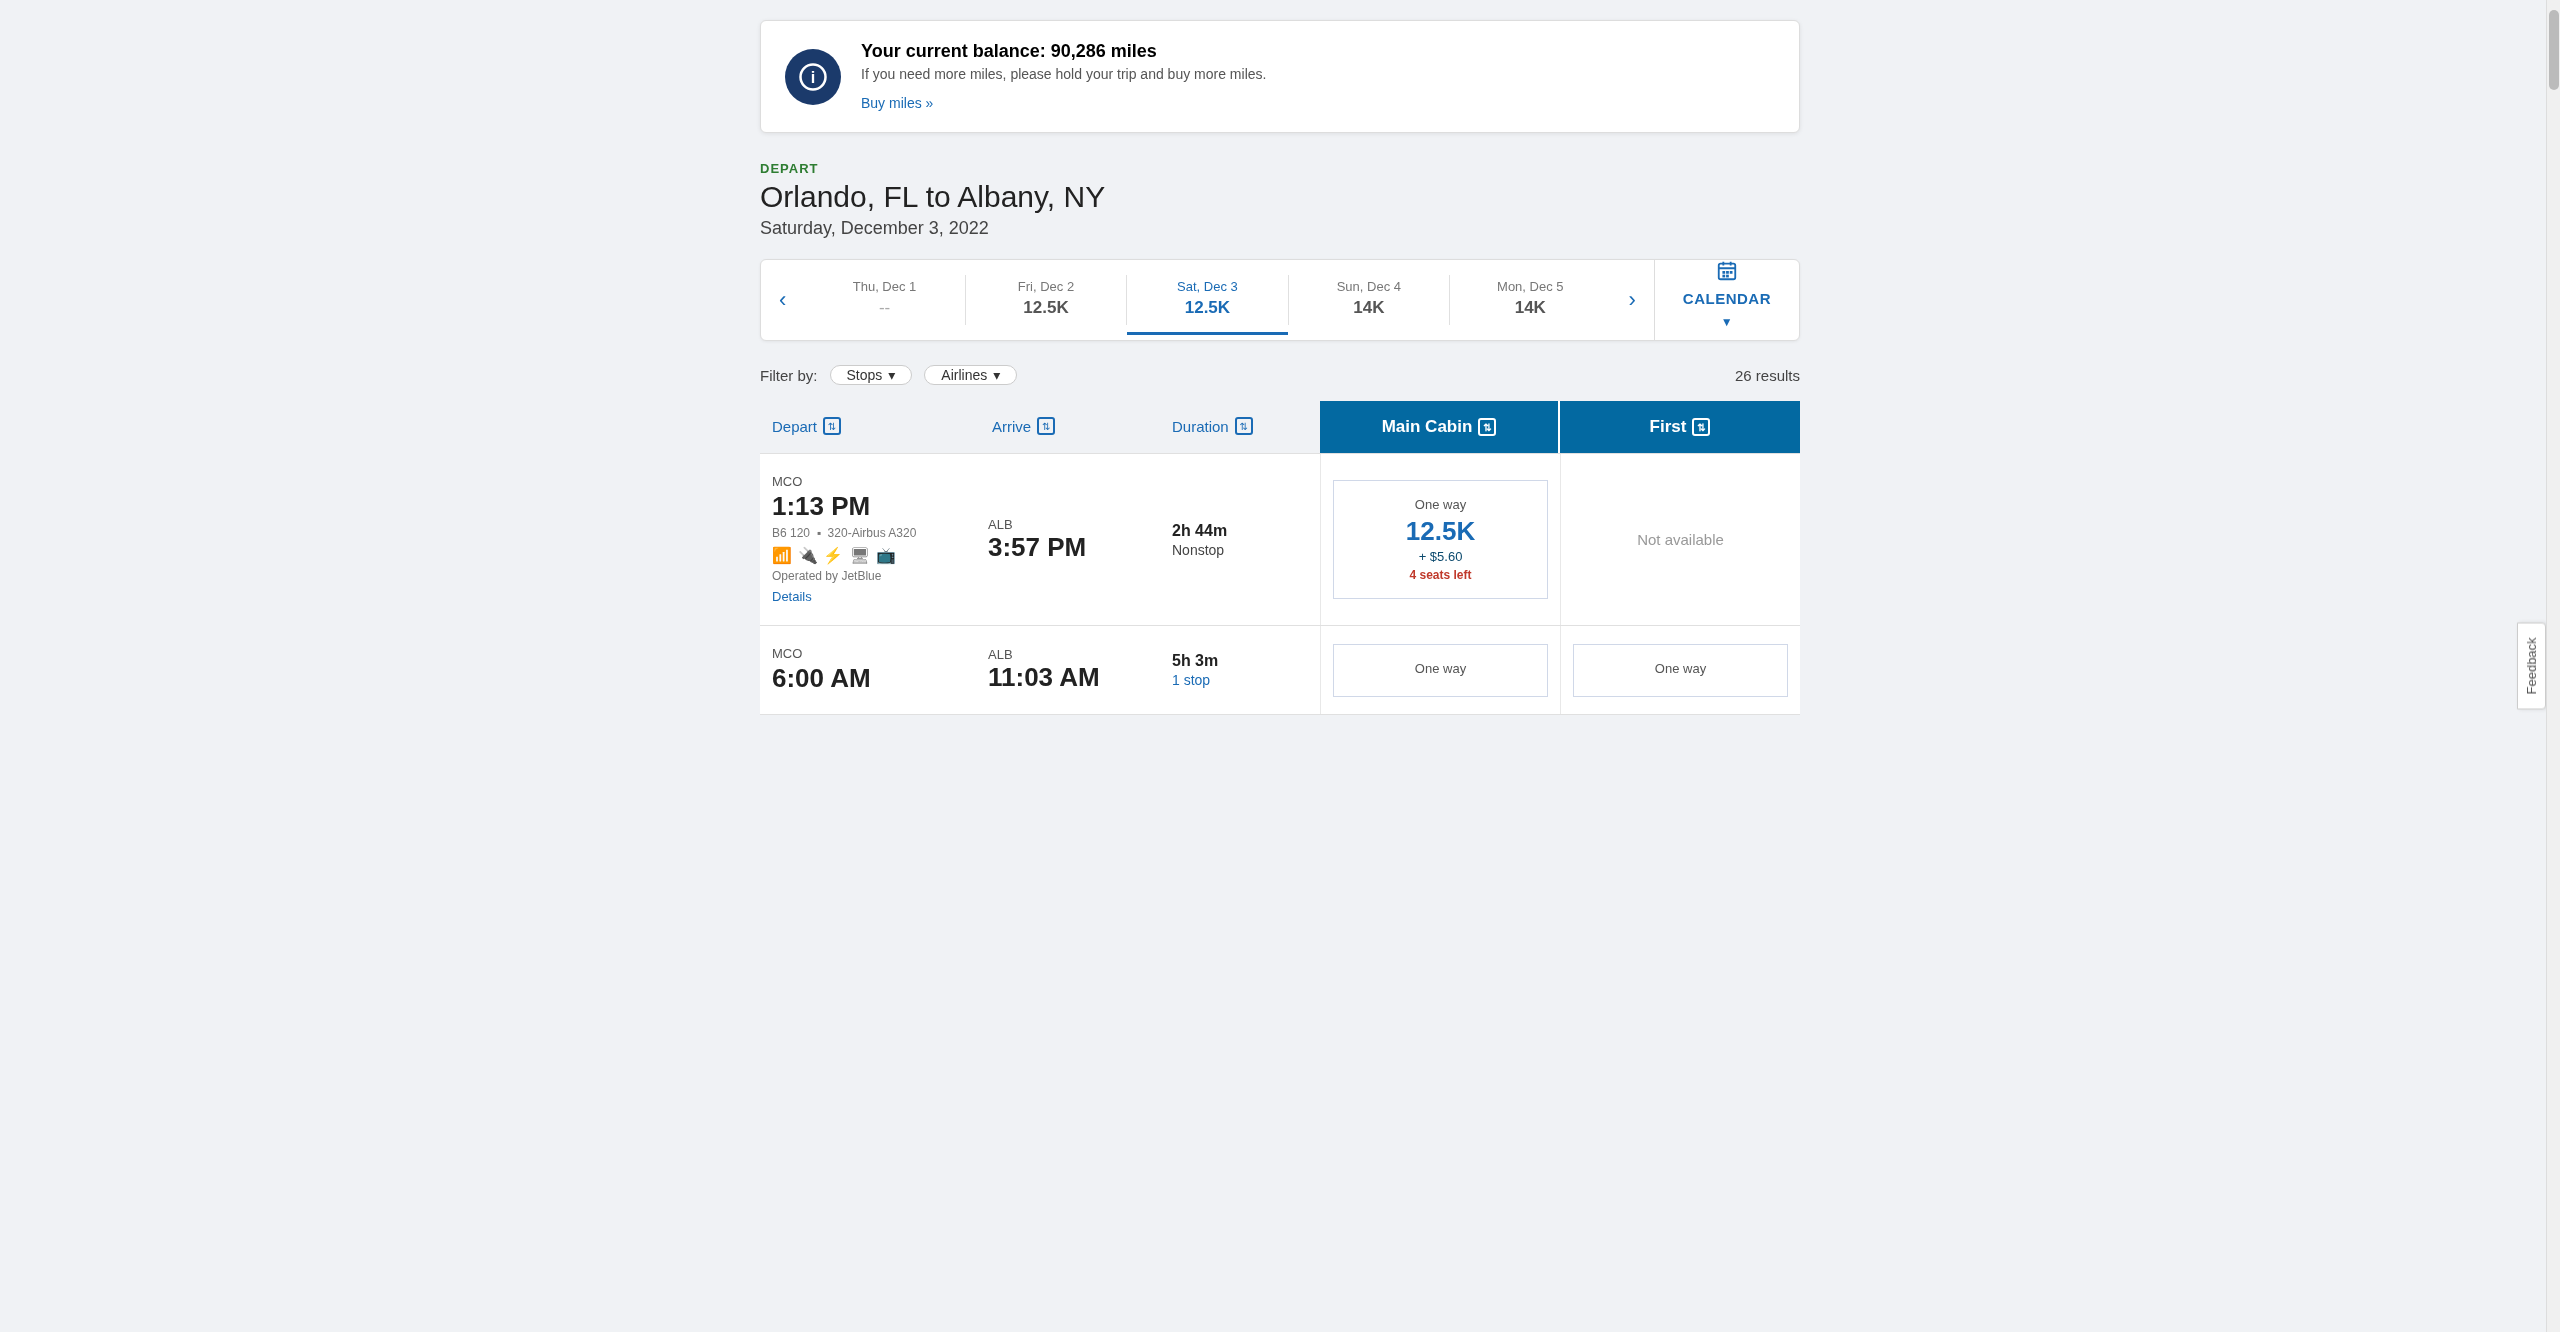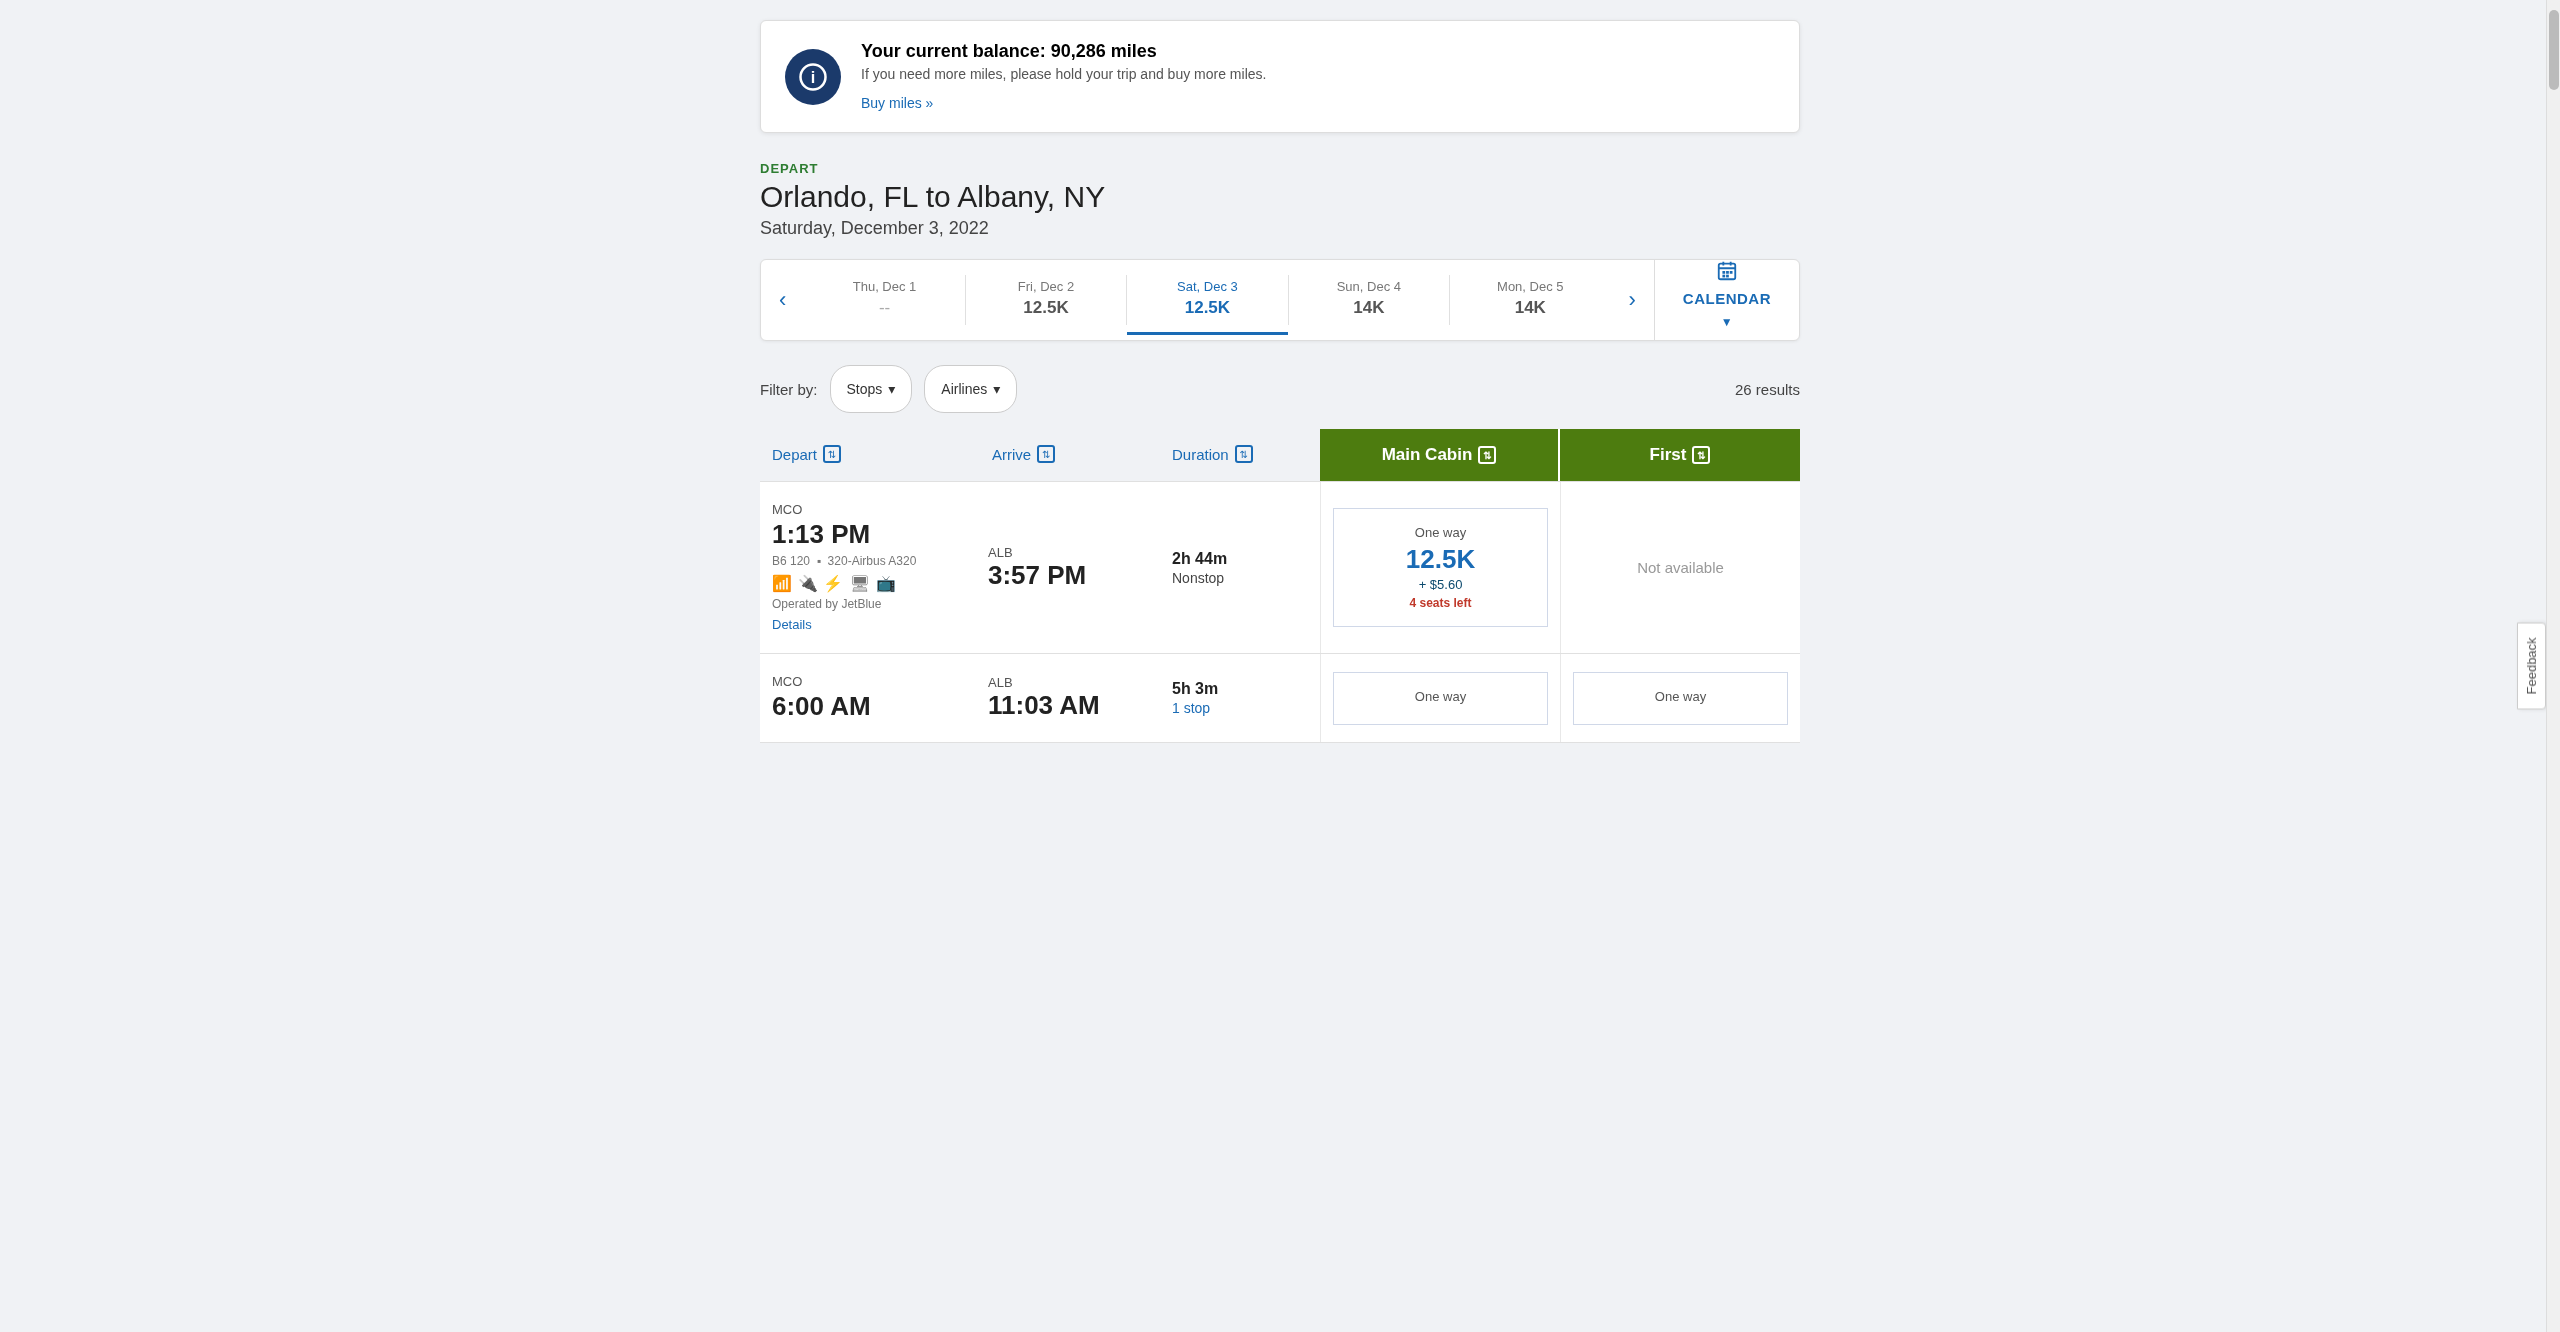--- a/index.html
+++ b/index.html
@@ -157,21 +157,21 @@
       display: flex;
       align-items: center;
       justify-content: space-between;
       margin-bottom: 16px;
     }
     .filter-left { display: flex; align-items: center; gap: 12px; }
     .filter-label { font-size: 15px; color: #444; }
     .filter-btn {
       border: 1px solid #ccc;
       border-radius: 20px;
-      padding: 15px 16px;
+      padding: 1px 16px;
       background: #fff;
       font-size: 14px;
       color: #333;
       cursor: pointer;
       display: flex;
       align-items: center;
       gap: 6px;
     }
     .results-count { font-size: 15px; color: #444; font-weight: normal; }
 
@@ -193,21 +193,21 @@
     .header-cell {
       padding: 16px 12px;
       font-size: 15px;
       color: #1a6bb5;
       display: flex;
       align-items: center;
       gap: 6px;
       cursor: pointer;
     }
     .header-cell.cabin-header {
-      background: #4d7c0f;
+      background: #0369a1;
       color: #fff;
       justify-content: center;
       font-size: 17px;
       font-weight: bold;
     }
     .header-cell.cabin-header.main-cabin-header {
       border-right: 2px solid #fff;
     }
     .sort-icon {
       width: 18px;

